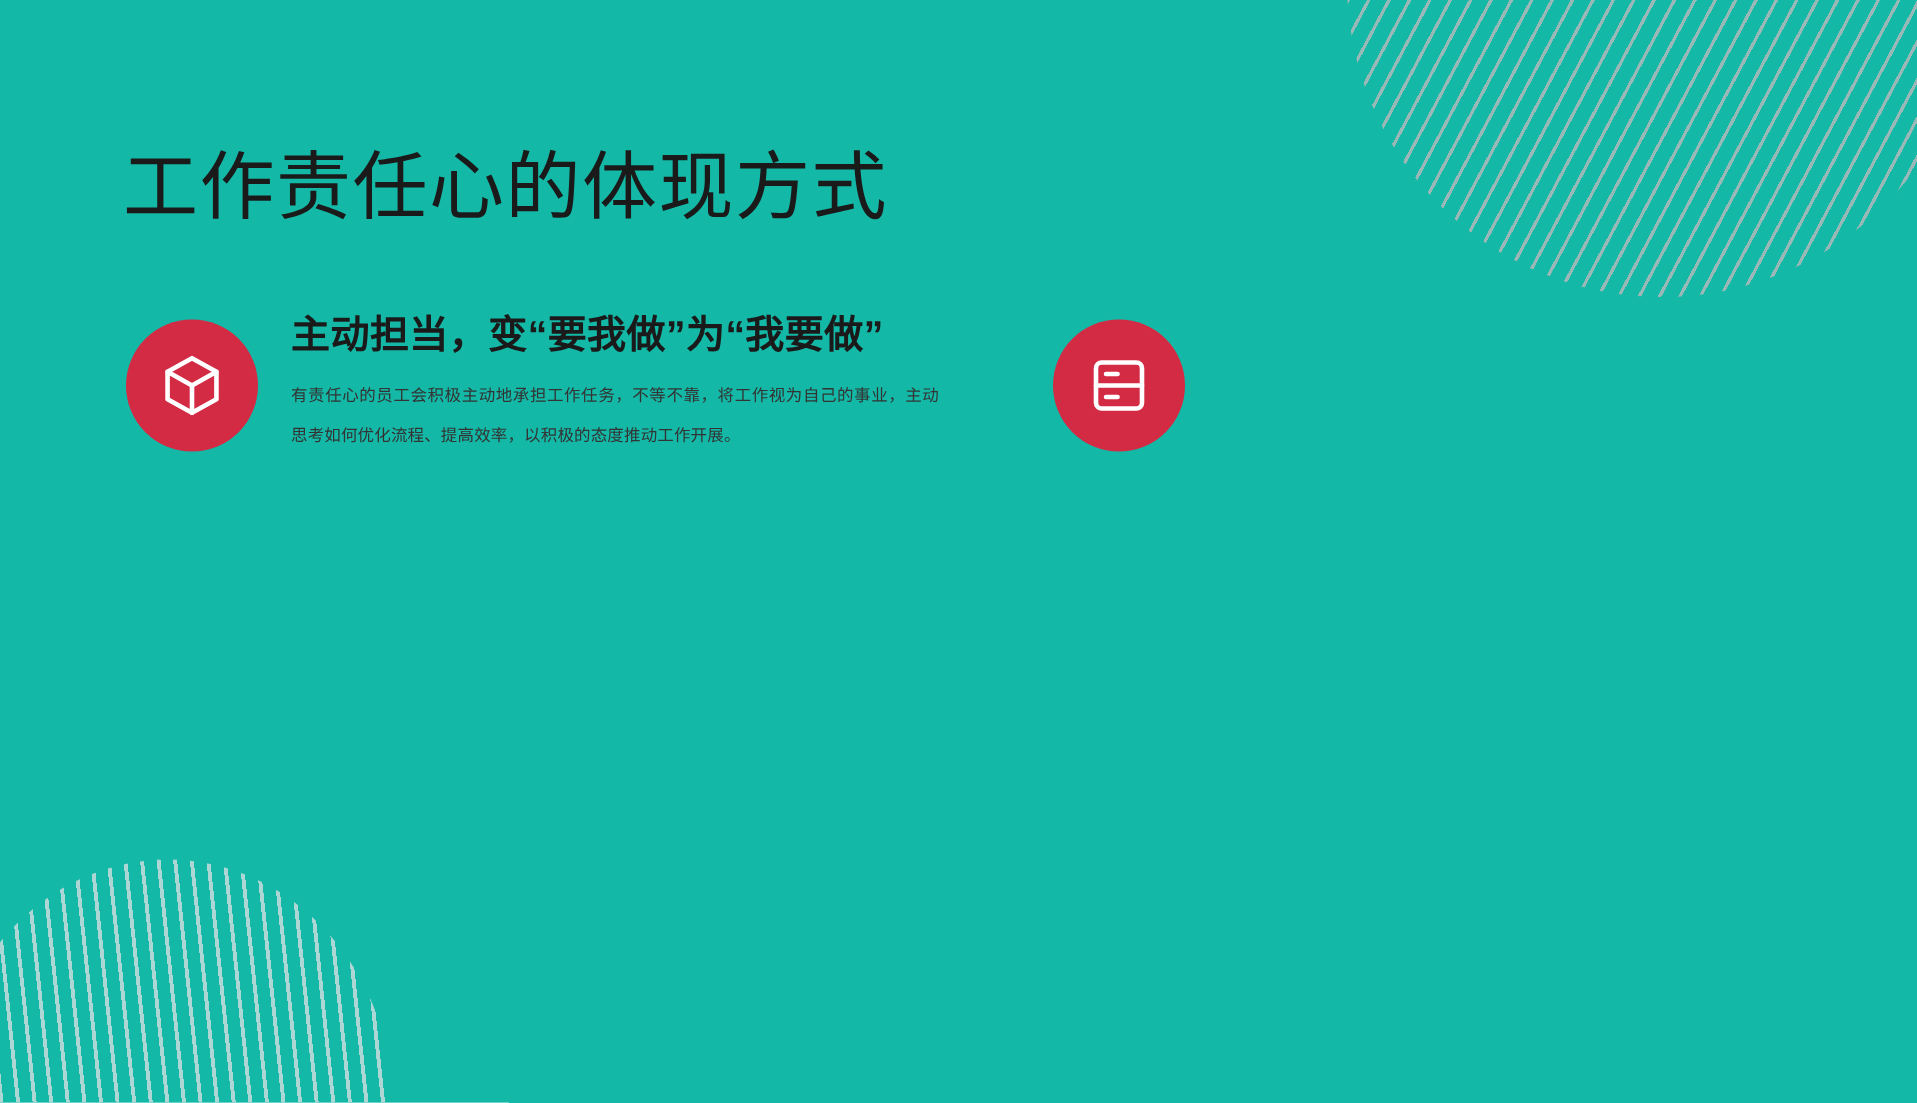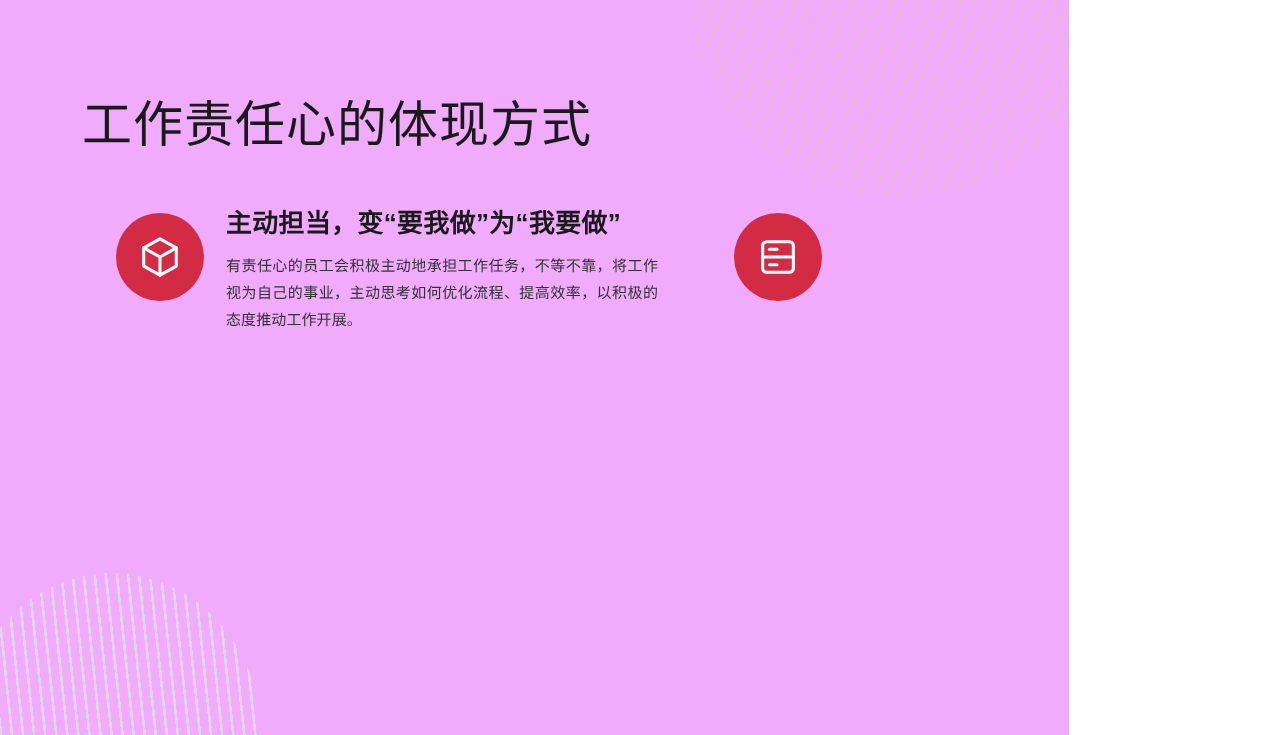--- a/index.html
+++ b/index.html
@@ -10,23 +10,23 @@
     width: 1278px;
     height: 735px;
     background: #ffffff;
     font-family: "Liberation Sans", "DejaVu Sans", sans-serif;
     overflow: hidden;
     position: relative;
   }
 
   .slide {
     position: relative;
-    width: 1069px;
+    width: 1278px;
     height: 735px;
-    background: #f0abfc;
+    background: #14b8a6;
     overflow: hidden;
   }
 
   
   .deco-top-right {
     position: absolute;
     top: -222px;
     right: -40px;
     width: 420px;
     height: 420px;
@@ -86,21 +86,21 @@
   
   .points {
     position: absolute;
     left: 0;
     top: 205px;
     width: 1278px;
     display: grid;
     grid-template-columns: 580px 580px;
     column-gap: 38px;
     row-gap: 0px;
-    padding-left: 116px;
+    padding-left: 84px;
     box-sizing: border-box;
   }
   .point {
     display: flex;
     align-items: flex-start;
     gap: 22px;
     height: 220px;
   }
 
   .badge {
@@ -127,27 +127,28 @@
   }
   .point-heading {
     font-size: 26px;
     line-height: 1.25;
     font-weight: 600;
     color: #1a1a1a;
     letter-spacing: .3px;
     margin: 0 0 12px 0;
   }
   .point-text {
-    font-size: 15px;
+    font-size: 11px;
     line-height: 27px;
     color: #333333;
     letter-spacing: .1px;
     margin: 0;
     text-align: justify;
     text-justify: inter-ideograph;
+    font-family: Liberation Mono, monospace;
   }
 
   
   .point.col-right .point-text { max-width: 440px; }
   .point.col-left  .point-text { max-width: 432px; }
 </style>
 </head>
 <body>
 
 <div class="slide">

